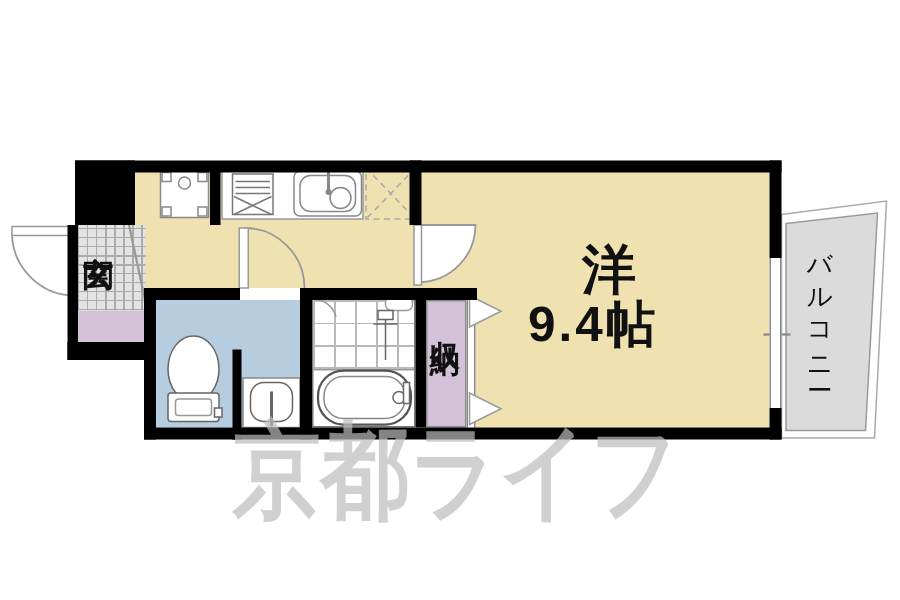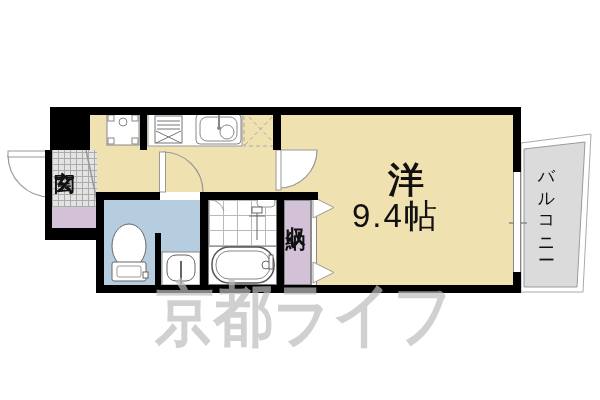--- a/index.html
+++ b/index.html
@@ -28,21 +28,21 @@
   .closet{background:var(--hall-floor);border:1px solid #8a8a8a;box-sizing:border-box;}
   .closet-track{background:#fff;border-left:1px solid #8a8a8a;border-right:1px solid #8a8a8a;box-sizing:border-box;}
   
   .wall{background:var(--wall);}
   .window{background:#fff;border-left:1px solid #888;border-right:1px solid #888;box-sizing:border-box;}
   
   .vtext{writing-mode:vertical-rl;text-orientation:upright;color:#111;line-height:1;}
   .label-genkan{left:55px;top:155px;font-size:20px;font-weight:600;letter-spacing:3px;}
   .label-storage{left:286px;top:211px;font-size:20px;font-weight:600;letter-spacing:4px;}
   .label-room{left:388px;top:156px;font-size:36px;font-weight:600;color:#111;}
-  .label-size{left:352px;top:194px;font-size:33px;font-weight:400;letter-spacing:2px;color:#111;}
+  .label-size{left:352px;top:194px;font-size:33px;font-weight:700;letter-spacing:2px;color:#111;}
   .label-balcony{left:538px;top:157px;font-size:17px;font-weight:500;letter-spacing:4px;}
   .watermark{
     left:155px;top:268px;font-size:70px;font-weight:bold;color:var(--watermark);
     opacity:.7;transform:scaleX(.84);transform-origin:left top;white-space:nowrap;
     letter-spacing:0;z-index:50;
   }
   svg.overlay{position:absolute;left:0;top:0;z-index:10;pointer-events:none;}
   .balcony-fill{fill:var(--balcony);}
 </style>
 </head>

